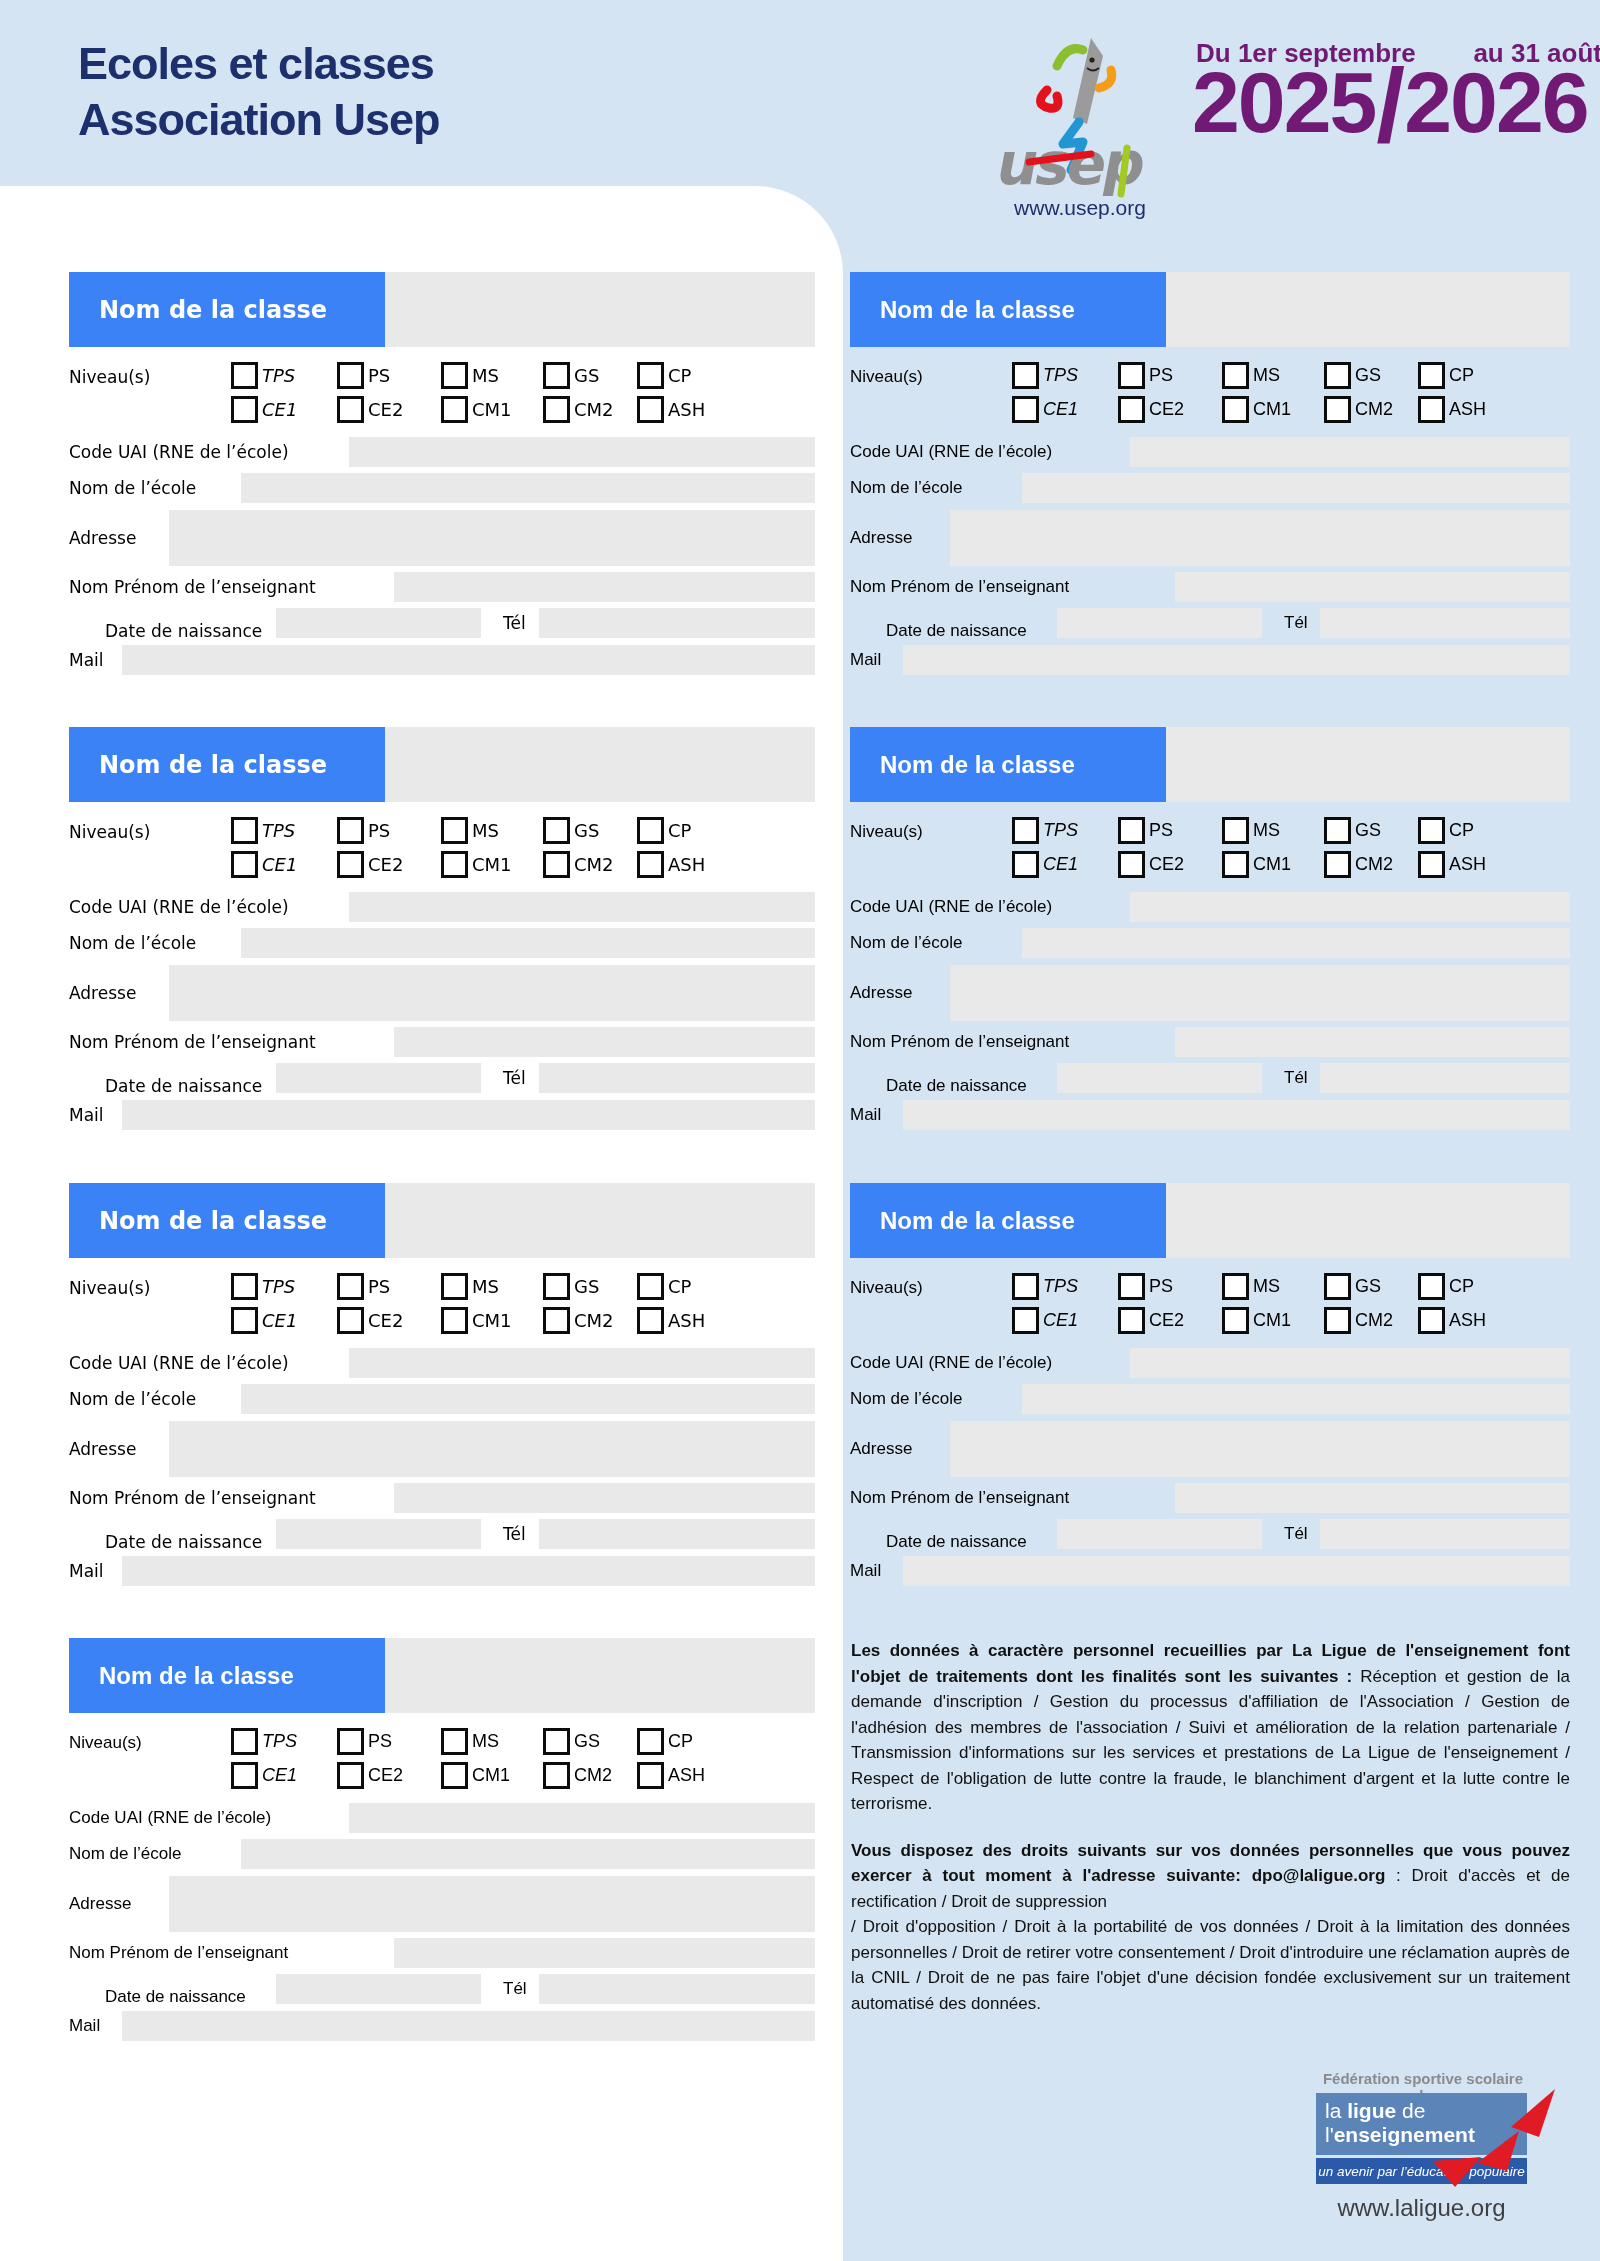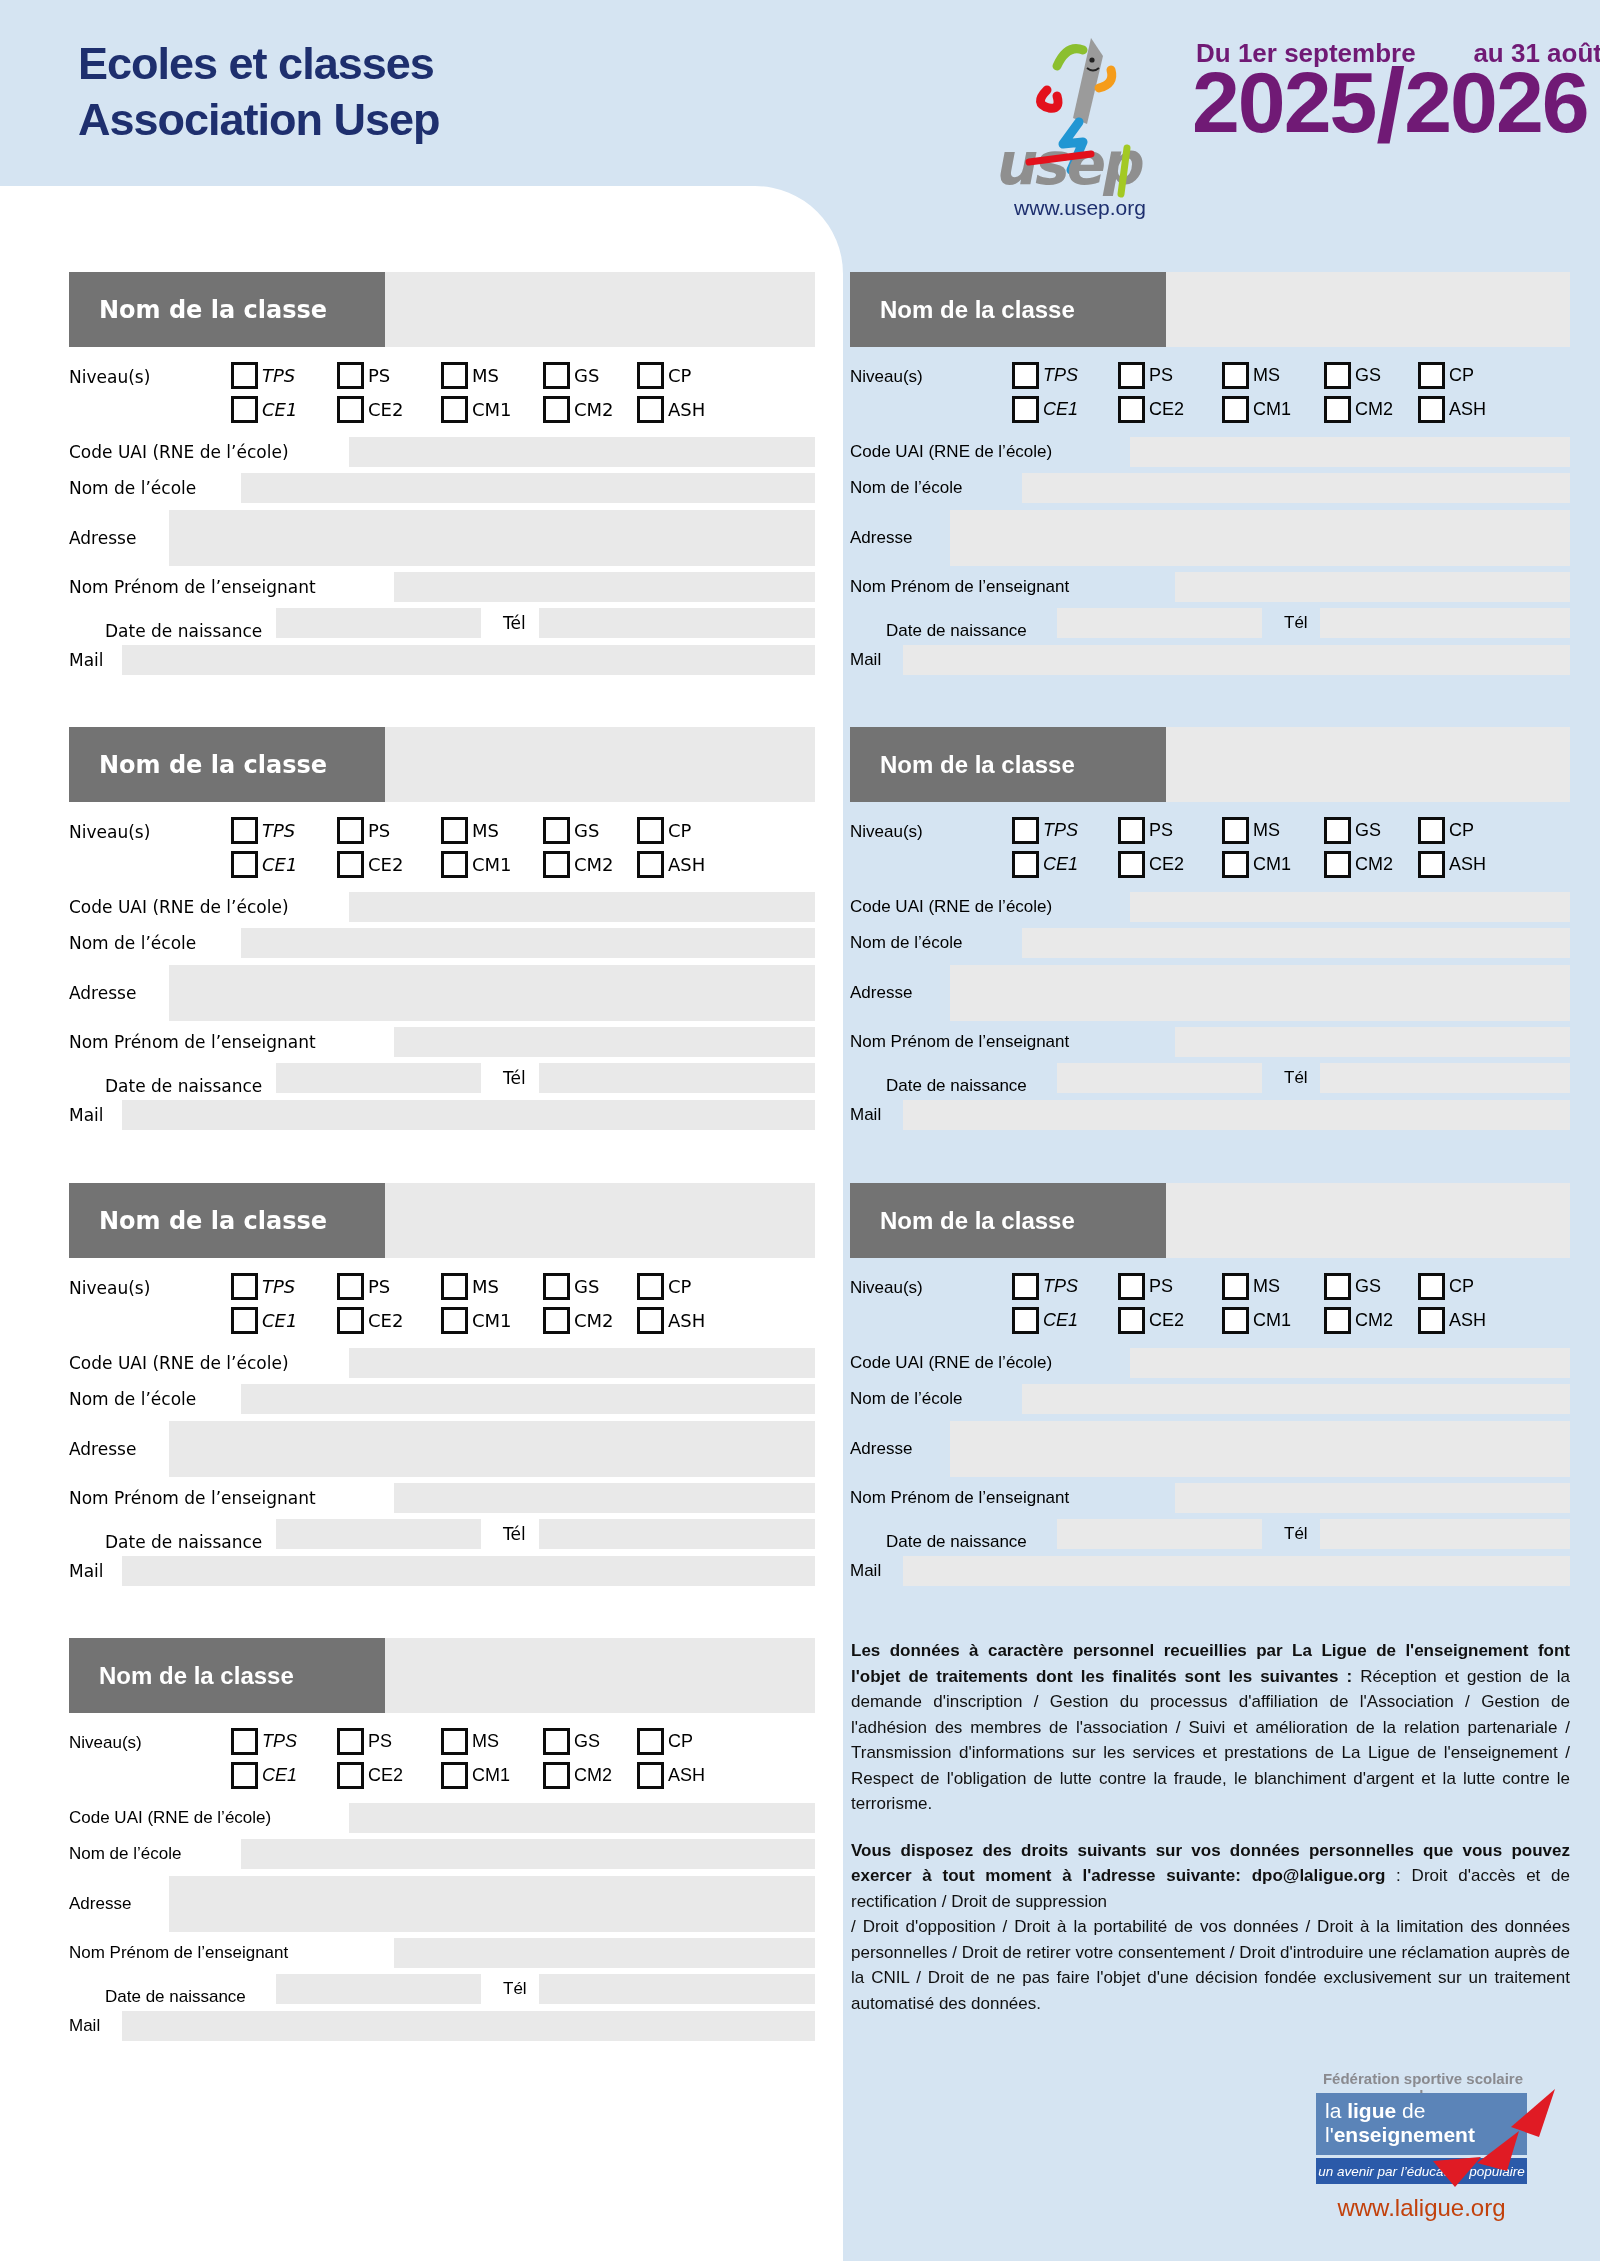--- a/index.html
+++ b/index.html
@@ -28,21 +28,21 @@
   .cond{font-family:"Liberation Sans",sans-serif;}
   .pos-l1{left:69px;top:272px;width:746px;}
   .pos-l2{left:69px;top:727px;width:746px;}
   .pos-l3{left:69px;top:1183px;width:746px;}
   .pos-l4{left:69px;top:1638px;width:746px;}
   .pos-r1{left:850px;top:272px;width:720px;}
   .pos-r2{left:850px;top:727px;width:720px;}
   .pos-r3{left:850px;top:1183px;width:720px;}
 
   .bar-input{position:absolute;left:0;top:0;width:100%;height:75px;background:#e9e9e9;}
-  .bar-blue{position:absolute;left:0;top:0;width:286px;height:75px;background:#737373;
+  .bar-blue{position:absolute;left:0;top:0;width:286px;height:75px;background:#3b82f6;
         color:#fff;display:flex;align-items:center;padding-left:30px;
         font-weight:bold;font-size:24px;}
   .flabel{position:absolute;left:0;font-size:17px;line-height:30px;white-space:nowrap;}
   .l-niveau{top:90px;}
   .l-uai{top:165px;}
   .l-school{top:201px;}
   .l-addr{top:238px;line-height:56px;}
   .l-teacher{top:300px;}
   .l-birth{top:344px;margin-left:36px;}
   .l-tel{left:434px;top:336px;}
@@ -74,21 +74,21 @@
         color:#8a8a8f;font-weight:bold;font-size:15px;}
   .ligue-box{position:absolute;left:1316px;top:2093px;width:211px;}
   .ligue-top{background:#5b84b8;color:#fff;height:50px;padding:6px 0 6px 9px;
         font-size:21px;line-height:24px;}
   .ligue-top .thin{font-weight:normal;} .ligue-top .bold{font-weight:bold;}
   .ligue-bottom{background:#2b5aa9;color:#fff;height:26px;margin-top:3px;
         display:flex;align-items:center;justify-content:center;
         font-style:italic;font-size:13.5px;white-space:nowrap;}
   .ligue-arrows{position:absolute;left:1415px;top:2075px;width:140px;height:120px;}
   .ligue-url{position:absolute;left:1316px;top:2194px;width:211px;text-align:center;
-        color:#c2410c;font-size:24px;}
+        color:#404040;font-size:24px;}
 </style>
 </head>
 <body>
 
 <div class="page">
   <div class="white-panel"></div>
 
   <div class="doc-title">
     <div>Ecoles et classes</div>
     <div>Association Usep</div>

